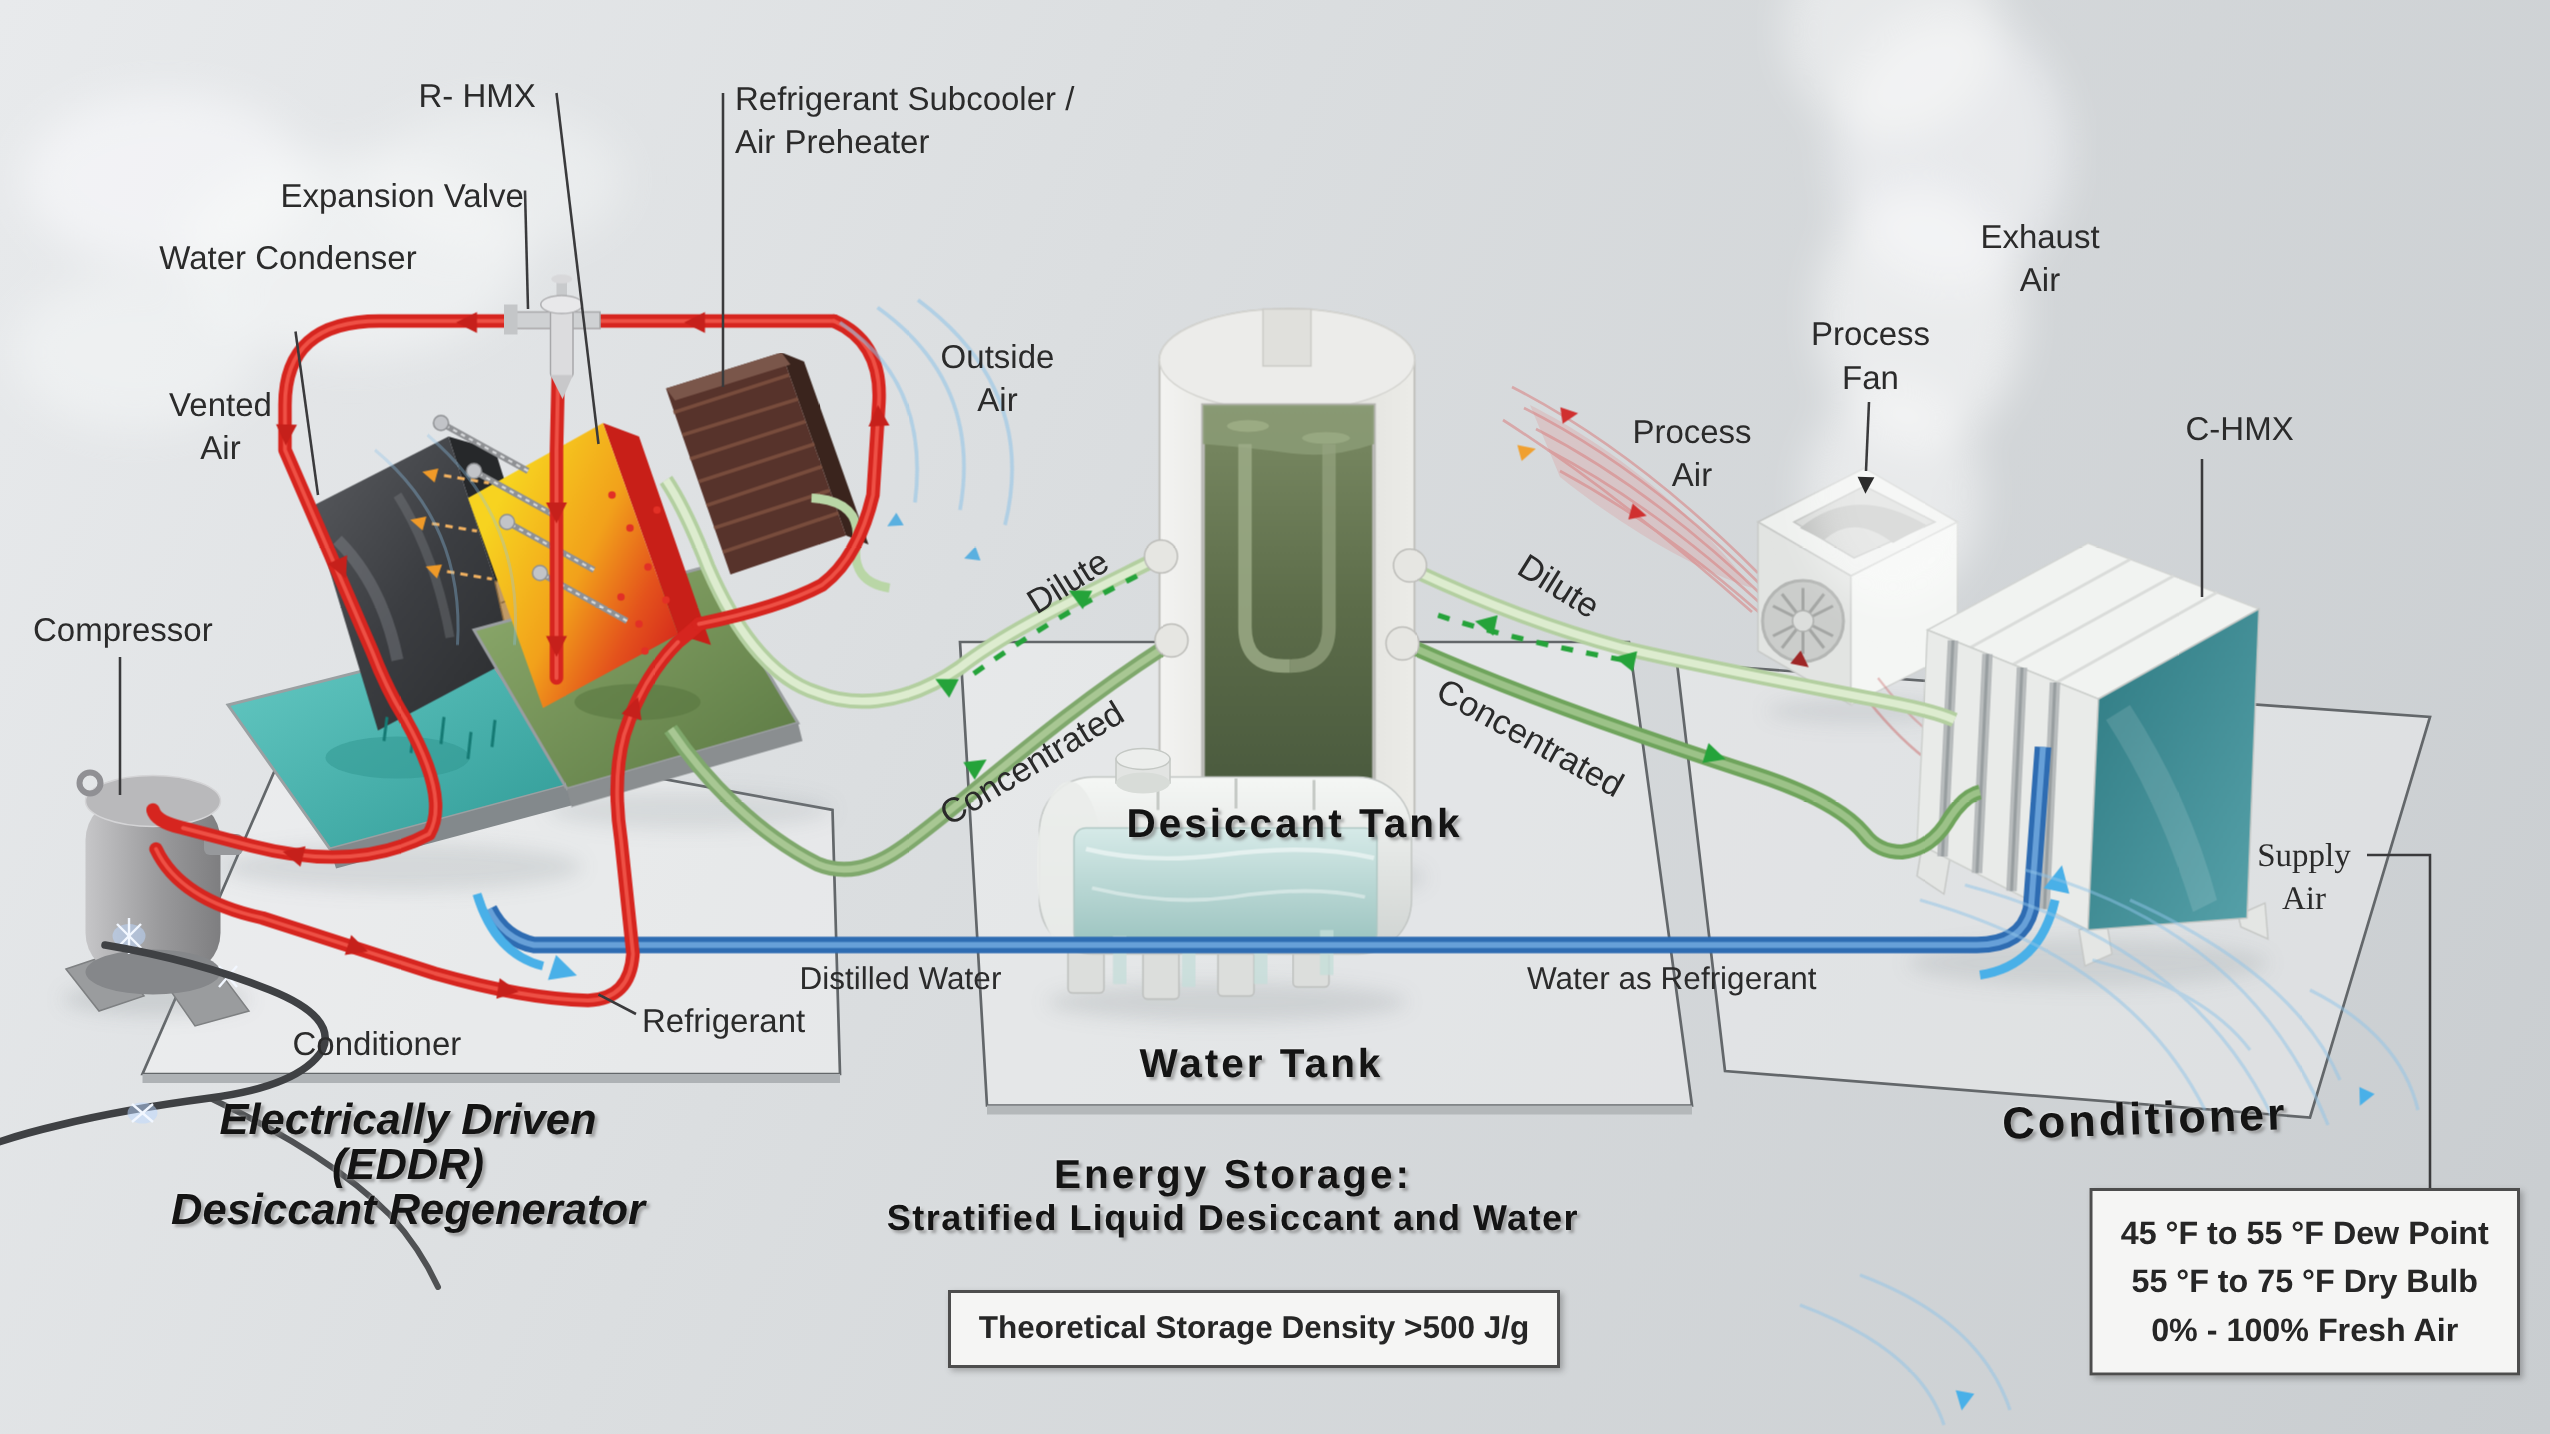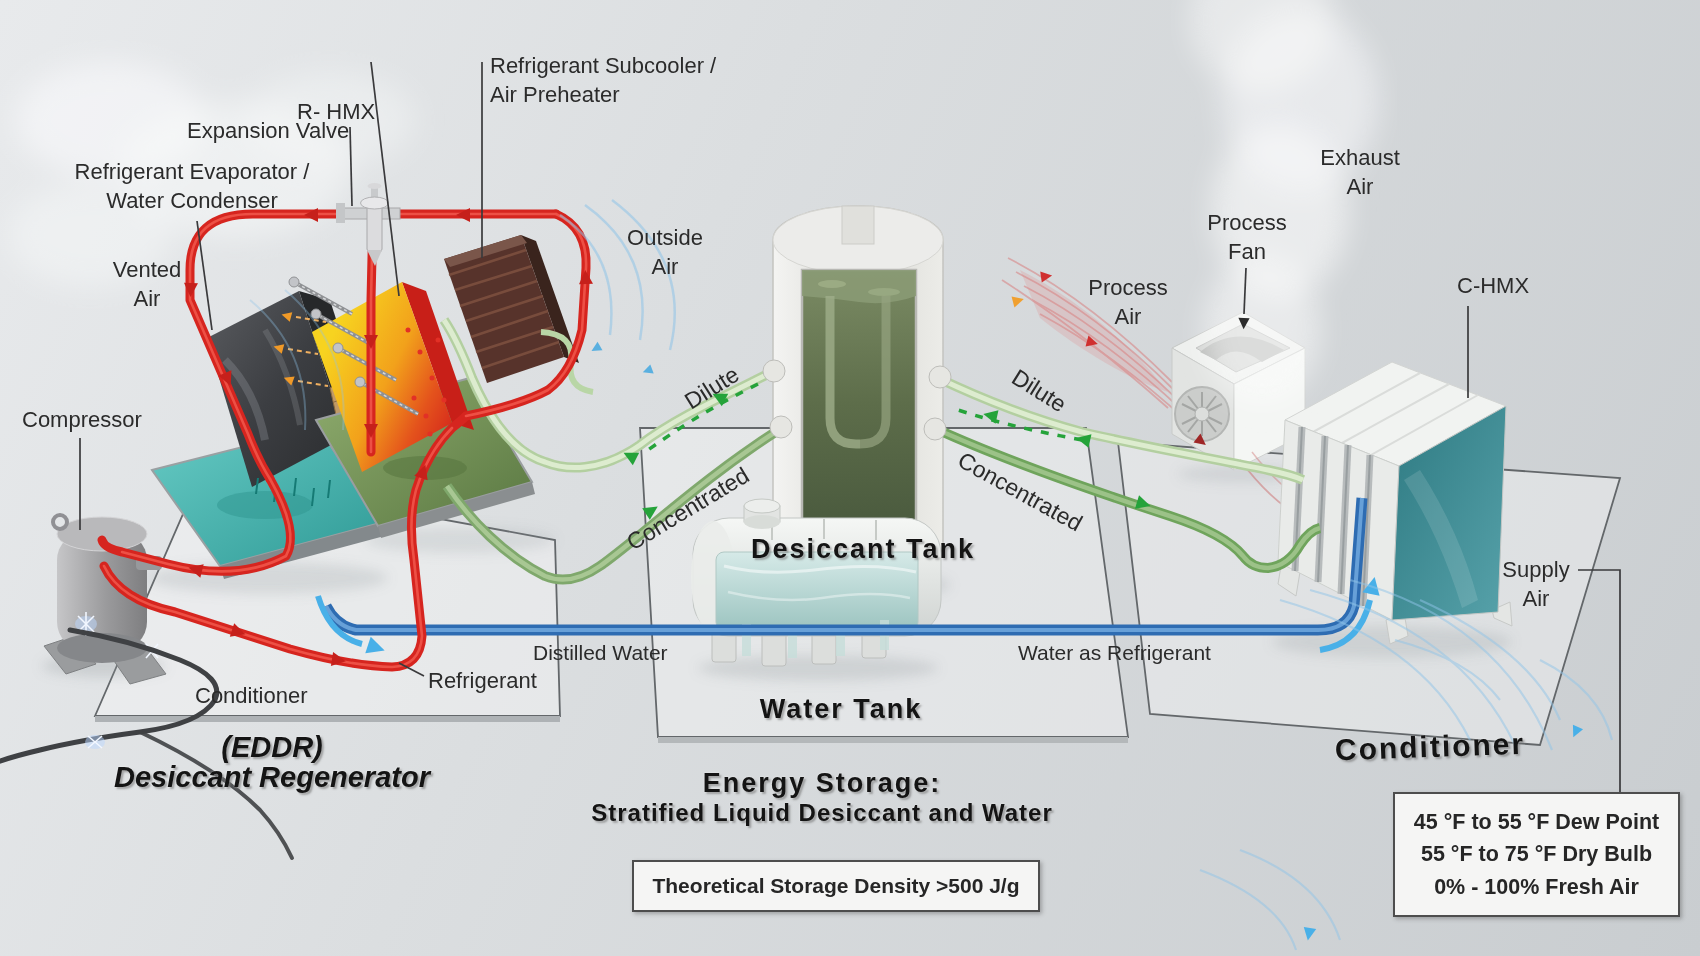--- a/index.html
+++ b/index.html
@@ -430,31 +430,30 @@
     <line x1="80" y1="438" x2="80" y2="530"></line>
     <line x1="1468" y1="306" x2="1468" y2="398"></line>
     <line x1="1246" y1="268" x2="1244" y2="314"></line>
     <polyline points="1578,570 1620,570 1620,796"></polyline>
     <line x1="424" y1="676" x2="399" y2="663"></line>
   </g>
   <use href="#tri" transform="translate(1244,318) rotate(92) scale(0.8)" fill="#2b2b2b"></use>
   <use href="#tri" transform="translate(1620,799) rotate(90) scale(0.8)" fill="#2b2b2b"></use>
 </svg>
 
-<div class="lbl" style="left:297px;top:50px;margin-top:48px;">R- HMX</div>
+<div class="lbl" style="left:279px;top:50px;">R- HMX</div>
 
 <div class="lbl" style="left:490px;top:52px;">
   <div>Refrigerant Subcooler /</div>
   <div>Air Preheater</div>
 </div>
 
 <div class="lbl" style="left:187px;top:117px;">Expansion Valve</div>
 
 <div class="lbl ctr" style="left:62px;top:158px;width:260px;">
-  <div>Refrigerant Evaporator /</div>
   <div>Water Condenser</div>
 </div>
 
 <div class="lbl ctr" style="left:87px;top:256px;width:120px;">
   <div>Vented</div>
   <div>Air</div>
 </div>
 
 <div class="lbl" style="left:22px;top:406px;">Compressor</div>
 
@@ -471,20 +470,21 @@
 <div class="title" style="left:713px;top:534px;width:300px;font-size:27px;letter-spacing:2px;">Desiccant Tank</div>
 
 <div class="lbl" style="left:533px;top:639px;font-size:21px;">Distilled Water</div>
 <div class="lbl" style="left:1018px;top:639px;font-size:21px;">Water as Refrigerant</div>
 <div class="lbl" style="left:195px;top:682px;">Conditioner</div>
 <div class="lbl" style="left:428px;top:667px;">Refrigerant</div>
 
 <div class="title" style="left:716px;top:694px;width:250px;font-size:27px;letter-spacing:2px;">Water Tank</div>
 
 <div class="title" style="left:72px;top:732px;width:400px;font-size:29px;font-style:italic;line-height:1.04;">
+  <div>Electrically Driven</div>
   <div>(EDDR)</div>
   <div>Desiccant Regenerator</div>
 </div>
 
 <div class="title" style="left:572px;top:768px;width:500px;">
   <div style="font-size:27px;letter-spacing:2px;">Energy Storage:</div>
   <div style="font-size:24px;letter-spacing:1px;margin-top:0;">Stratified Liquid Desiccant and Water</div>
 </div>
 
 <div class="box" style="left:632px;top:860px;width:380px;padding:12px 12px;font-size:21px;">Theoretical Storage Density &gt;500 J/g</div>
@@ -499,21 +499,21 @@
   <div>Fan</div>
 </div>
 
 <div class="lbl ctr" style="left:1068px;top:274px;width:120px;">
   <div>Process</div>
   <div>Air</div>
 </div>
 
 <div class="lbl" style="left:1433px;top:272px;margin-left:24px;">C-HMX</div>
 
-<div class="lbl ctr" style="left:1476px;top:556px;width:120px;">
+<div class="lbl ctr" style="left:1476px;top:556px;width:120px;font-family:Liberation Serif, serif;">
   <div>Supply</div>
   <div>Air</div>
 </div>
 
 <div class="title" style="left:1280px;top:730px;width:300px;font-size:30px;letter-spacing:2px;transform:rotate(-2deg);">Conditioner</div>
 
 <div class="box" style="left:1393px;top:792px;width:263px;padding:12px 10px;font-size:21.5px;line-height:1.5;">
   <div>45 °F to 55 °F Dew Point</div>
   <div>55 °F to 75 °F Dry Bulb</div>
   <div>0% - 100% Fresh Air</div>

